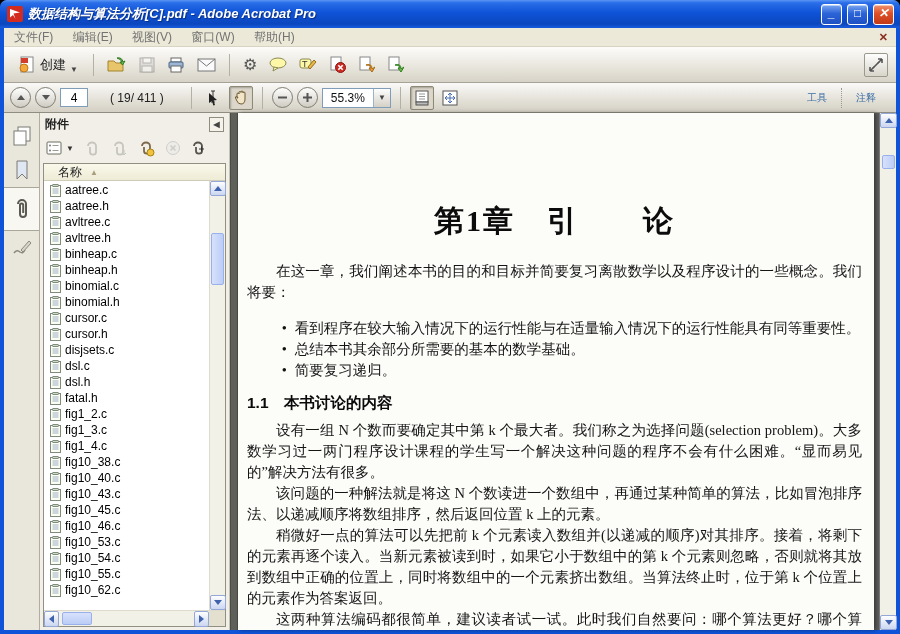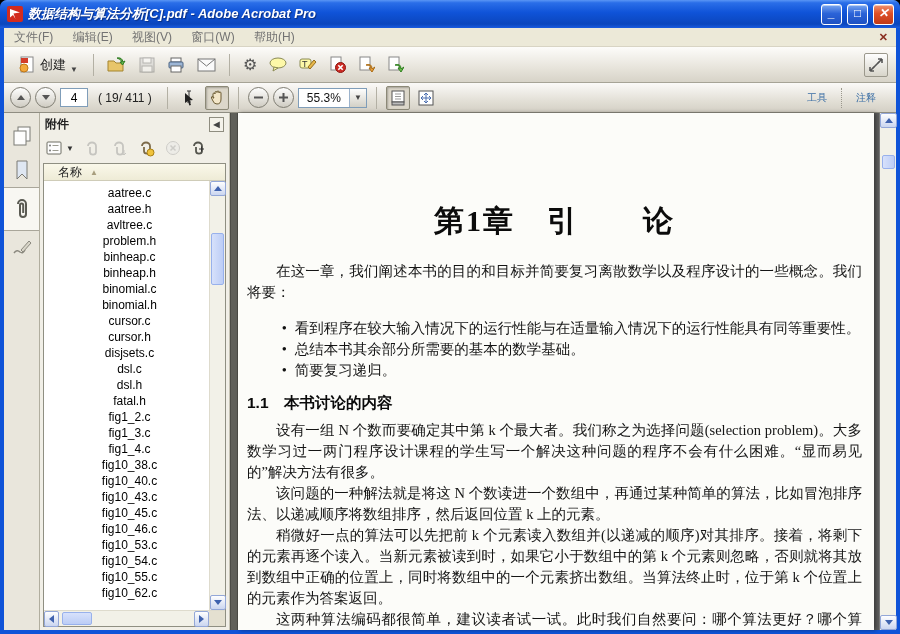--- a/index.html
+++ b/index.html
@@ -34,21 +34,21 @@
   .tbtn{display:flex;align-items:center;justify-content:center;padding:3px;border:1px solid transparent;border-radius:2px;flex:none;}
   .tbtn.pressed{background:#dcd7ca;border-color:#8c8977;box-shadow:inset 1px 1px 2px rgba(0,0,0,.25);}
   .tbtn.disabled{opacity:.45;filter:grayscale(1);}
   .create-btn{display:flex;align-items:flex-end;gap:4px;padding:2px 6px;border-radius:2px;font-size:13px;color:#222;}
   .caret{font-size:8px;color:#444;line-height:1;}
   .grow{flex:1;}
   .expand-btn{width:24px;height:24px;border:1px solid #9b988c;border-radius:2px;background:linear-gradient(180deg,#fefefe,#d8d5ca);display:flex;align-items:center;justify-content:center;}
 
   .circle-btn{width:21px;height:21px;border-radius:50%;border:1px solid #7e7c72;background:linear-gradient(180deg,#fefefe,#cfccc2);display:flex;align-items:center;justify-content:center;flex:none;}
   .page-input{width:28px;height:19px;border:1px solid #7f9db9;font-size:12px;text-align:center;font-family:"Liberation Sans",sans-serif;background:#fff;}
-  .page-count{font-size:12px;color:#222;margin:0 6px;white-space:nowrap;}
+  .page-count{font-size:12px;color:#222;margin:0 18px;white-space:nowrap;}
   .zoom-box{display:flex;align-items:center;height:20px;border:1px solid #7f9db9;background:#fff;flex:none;}
   .zoom-value{font-size:12px;padding:0 8px;color:#111;min-width:44px;text-align:center;}
   .zoom-caret{width:17px;height:18px;border-left:1px solid #9cb3cc;background:linear-gradient(180deg,#fdfdfd,#d3d0c6);display:flex;align-items:center;justify-content:center;}
   .right-links{margin-left:auto;display:flex;align-items:center;height:100%;}
   .link-label{color:#3a6ea5;font-size:10px;padding:0 14px;}
   .dotted-sep{width:1px;height:20px;border-left:1px dotted #9a978c;}
 
   
   .main{flex:1;min-height:0;display:flex;border-radius:26px;}
 
@@ -62,21 +62,21 @@
   .panel-tools{height:26px;display:flex;align-items:center;gap:9px;padding:0 6px;}
   .ptool{display:flex;align-items:center;flex:none;}
   .ptool.disabled{opacity:.4;filter:grayscale(1);}
   .opt-caret{font-size:8px;color:#333;margin-left:2px;}
 
   .listbox{flex:1;min-height:0;margin:2px 3px 3px 3px;border:1px solid #8f8f82;background:#fff;display:flex;flex-direction:column;}
   .col-header{height:17px;background:linear-gradient(180deg,#faf8ea,#eeebd6);border-bottom:1px solid #cfccb8;display:flex;align-items:center;font-size:12px;color:#222;padding-left:14px;gap:8px;}
   .sort-arrow{font-size:8px;color:#a89e7e;}
   .list-body{flex:1;min-height:0;display:flex;}
   .rows{flex:1;overflow:hidden;padding-top:1px;}
-  .file-row{height:16px;display:flex;align-items:center;gap:4px;padding-left:6px;font-size:12px;color:#000;white-space:nowrap;flex-direction:column;}
+  .file-row{height:16px;display:flex;align-items:center;gap:4px;padding-left:6px;font-size:12px;color:#000;white-space:nowrap;}
 
   
   .vscroll{width:16px;background:#f2f1e8;border-left:1px solid #dedbcd;display:flex;flex-direction:column;position:relative;}
   .hscroll{height:16px;background:#f2f1e8;border-top:1px solid #dedbcd;display:flex;position:relative;}
   .scroll-btn{width:16px;height:15px;border:1px solid #93a7d8;border-radius:2px;background:linear-gradient(180deg,#fefefe,#cbd6f0);display:flex;align-items:center;justify-content:center;flex:none;}
   .hscroll .scroll-btn{width:15px;height:16px;}
   .arrow{width:0;height:0;border-style:solid;}
   .arrow.up{border-width:0 4px 5px 4px;border-color:transparent transparent #3f62ae transparent;}
   .arrow.down{border-width:5px 4px 0 4px;border-color:#3f62ae transparent transparent transparent;}
   .arrow.left{border-width:4px 5px 4px 0;border-color:transparent #3f62ae transparent transparent;}
@@ -389,21 +389,21 @@
                   </svg>
     <span>avltree.c</span>
   </div>
 
   <div class="file-row">
     <svg width="11" height="13" viewBox="0 0 11 13">
                     <rect x="0.5" y="1.5" width="10" height="11" fill="#fdfdf4" stroke="#7d8d7a"></rect>
                     <rect x="3" y="0.5" width="5" height="2" fill="#cfdac9" stroke="#7d8d7a"></rect>
                     <path d="M2.5 5 h6 M2.5 7 h6 M2.5 9 h6" stroke="#9ab0c4"></path>
                   </svg>
-    <span>problem.h</span>
+    <span>avltree.h</span>
   </div>
 
   <div class="file-row">
     <svg width="11" height="13" viewBox="0 0 11 13">
                     <rect x="0.5" y="1.5" width="10" height="11" fill="#fdfdf4" stroke="#7d8d7a"></rect>
                     <rect x="3" y="0.5" width="5" height="2" fill="#cfdac9" stroke="#7d8d7a"></rect>
                     <path d="M2.5 5 h6 M2.5 7 h6 M2.5 9 h6" stroke="#9ab0c4"></path>
                   </svg>
     <span>binheap.c</span>
   </div>

